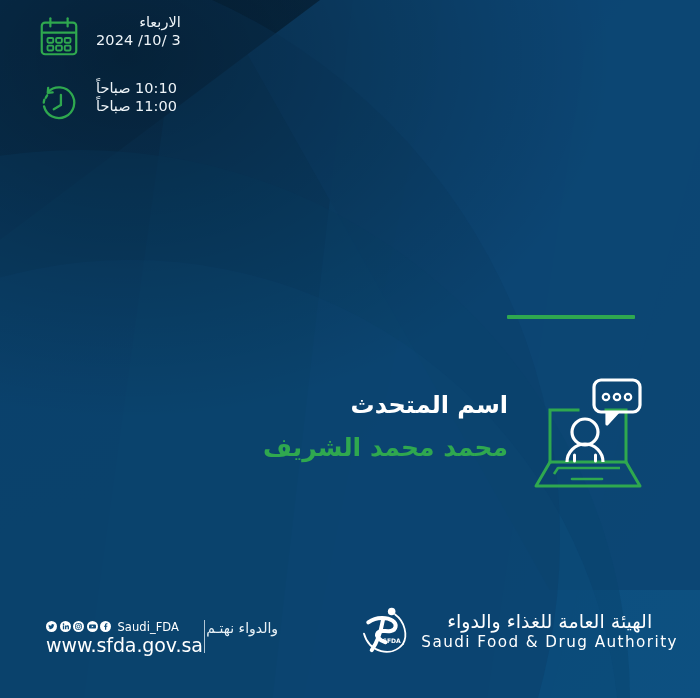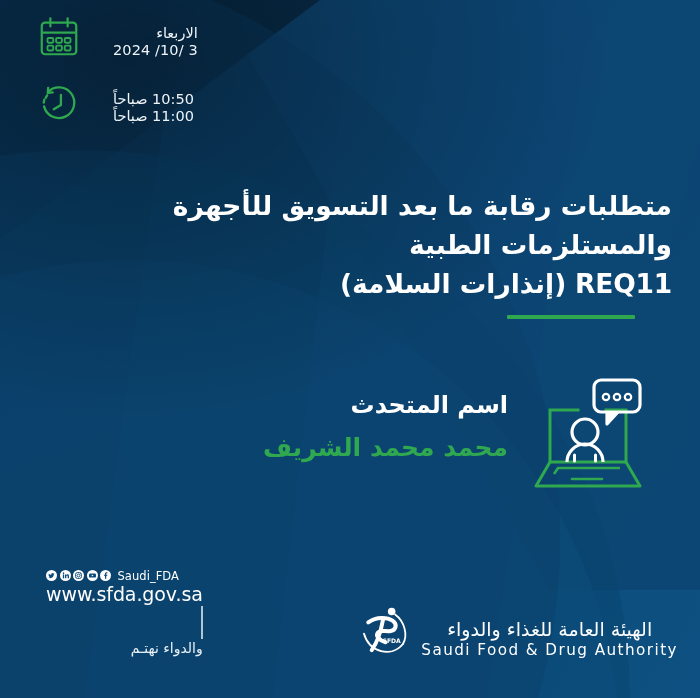--- a/index.html
+++ b/index.html
@@ -119,23 +119,23 @@
   
   .meta {
     position: absolute;
     top: 14px;
     left: 36px;
     width: 190px;
   }
   .meta-row {
     display: flex;
     flex-direction: row-reverse;
-    align-items: flex-end;
+    align-items: flex-start;
     justify-content: flex-start;
-    gap: 31px;
+    gap: 14px;
     margin-bottom: 20px;
   }
   .meta-icon {
     flex: 0 0 auto;
     width: 46px;
     height: 46px;
     display: block;
   }
   .meta-text {
     text-align: right;
@@ -211,22 +211,22 @@
     line-height: 1.5;
     margin-top: 6px;
   }
 
   
   .footer-left {
     position: absolute;
     left: 46px;
     bottom: 42px;
     display: flex;
-    flex-direction: column;
-    align-items: flex-end;
+    flex-direction: row;
+    align-items: flex-start;
     gap: 1px;
     direction: ltr;
   }
   .social-block { text-align: left; }
   .social-row {
     display: flex;
     align-items: center;
     gap: 2.5px;
     margin-bottom: 1px;
   }
@@ -258,21 +258,21 @@
     letter-spacing: 1.2px;
     white-space: nowrap;
   }
 
   .footer-right {
     position: absolute;
     right: 22px;
     bottom: 38px;
     display: flex;
     flex-direction: row-reverse;
-    align-items: flex-end;
+    align-items: center;
     gap: 12px;
   }
   .logo-mark { width: 52px; height: 58px; display: block; }
   .logo-words { text-align: center; direction: rtl; }
   .logo-ar {
     font-size: 19px;
     color: #ffffff;
     letter-spacing: .4px;
     line-height: 1.18;
     white-space: nowrap;
@@ -332,31 +332,27 @@
       <div class="meta-row">
         <svg class="meta-icon" viewBox="0 0 48 48" fill="none">
           <path d="M12.5 12.5 A16 16 0 1 1 8.4 27.5" stroke="#2fa84f" stroke-width="2.4" stroke-linecap="round"></path>
           <path d="M8.1 23.5 A16 16 0 0 1 9.6 18.4" stroke="#2fa84f" stroke-width="2.4" stroke-linecap="round" stroke-dasharray="3 3.4"></path>
           <path d="M10.2 18.6 A16 16 0 0 1 12.2 15.2" stroke="#2fa84f" stroke-width="2.4" stroke-linecap="round" stroke-dasharray="3 3.4"></path>
           <polyline points="12.7,8.3 12.3,13.4 17.4,13.0" stroke="#2fa84f" stroke-width="2.4" stroke-linecap="round" stroke-linejoin="round" fill="none"></polyline>
           <line x1="26" y1="15.5" x2="26" y2="26" stroke="#2fa84f" stroke-width="2.4" stroke-linecap="round"></line>
           <line x1="26" y1="26" x2="18.5" y2="30.5" stroke="#2fa84f" stroke-width="2.4" stroke-linecap="round"></line>
         </svg>
         <div class="meta-text">
-          <span class="l1">10:50 صباحاً</span>
+          <span class="l1">10:10 صباحاً</span>
           <span class="l2">11:00 صباحاً</span>
         </div>
       </div>
 
     </div>
 
-    <div class="title">
-      <span class="ln">متطلبات رقابة ما بعد التسويق للأجهزة والمستلزمات الطبية</span>
-      <span class="ln">REQ11 (إنذارات السلامة)</span>
-    </div>
 
     <div class="rule"></div>
 
     <div class="speaker">
       <svg class="speaker-icon" viewBox="0 0 120 120" fill="none">
 
         <polyline points="22,92 22,40 50,40" stroke="#2fa84f" stroke-width="3" stroke-linecap="square" fill="none"></polyline>
         <polyline points="98,92 98,40 78,40" stroke="#2fa84f" stroke-width="3" stroke-linecap="square" fill="none"></polyline>
 
         <path d="M22 92 L8 116 L112 116 L98 92 Z" stroke="#2fa84f" stroke-width="3" stroke-linejoin="round" fill="none"></path>

